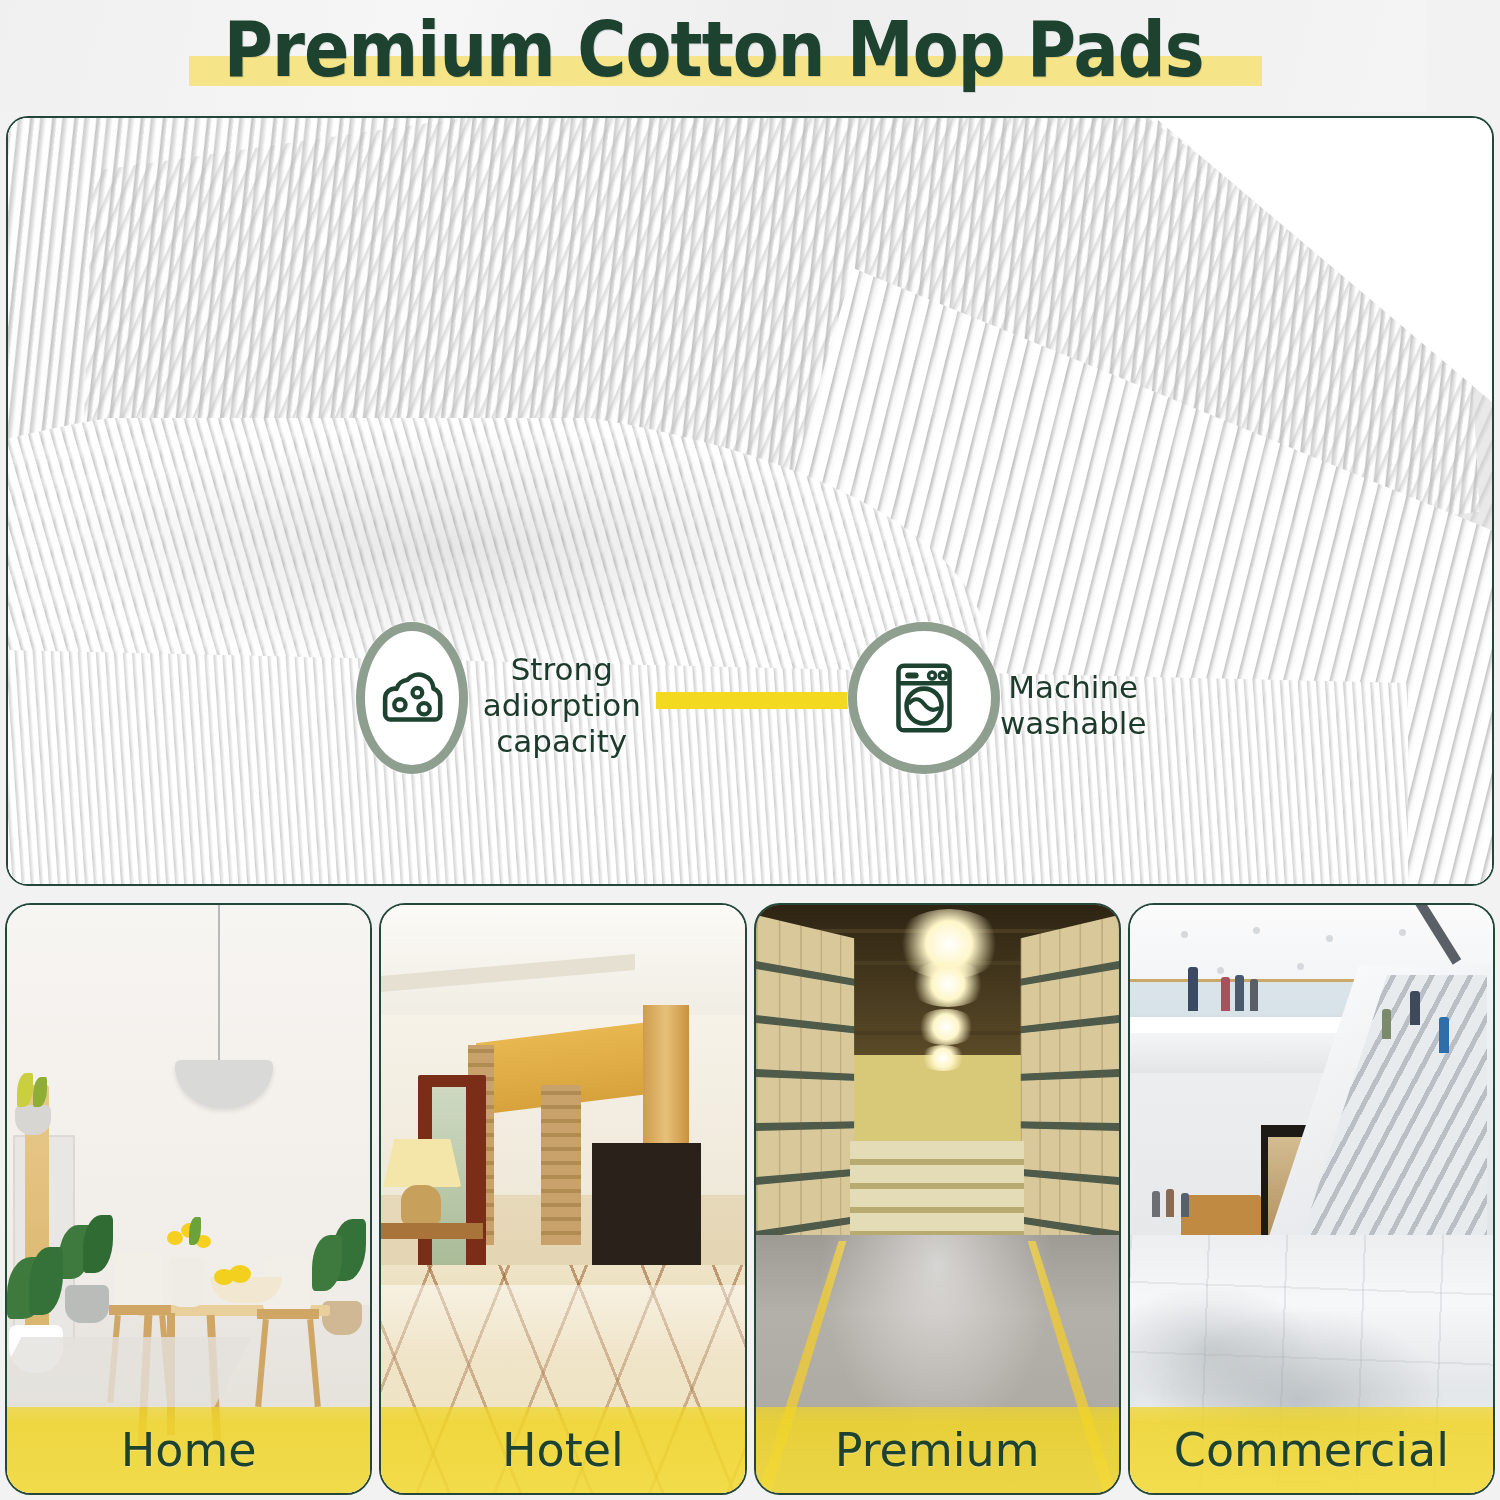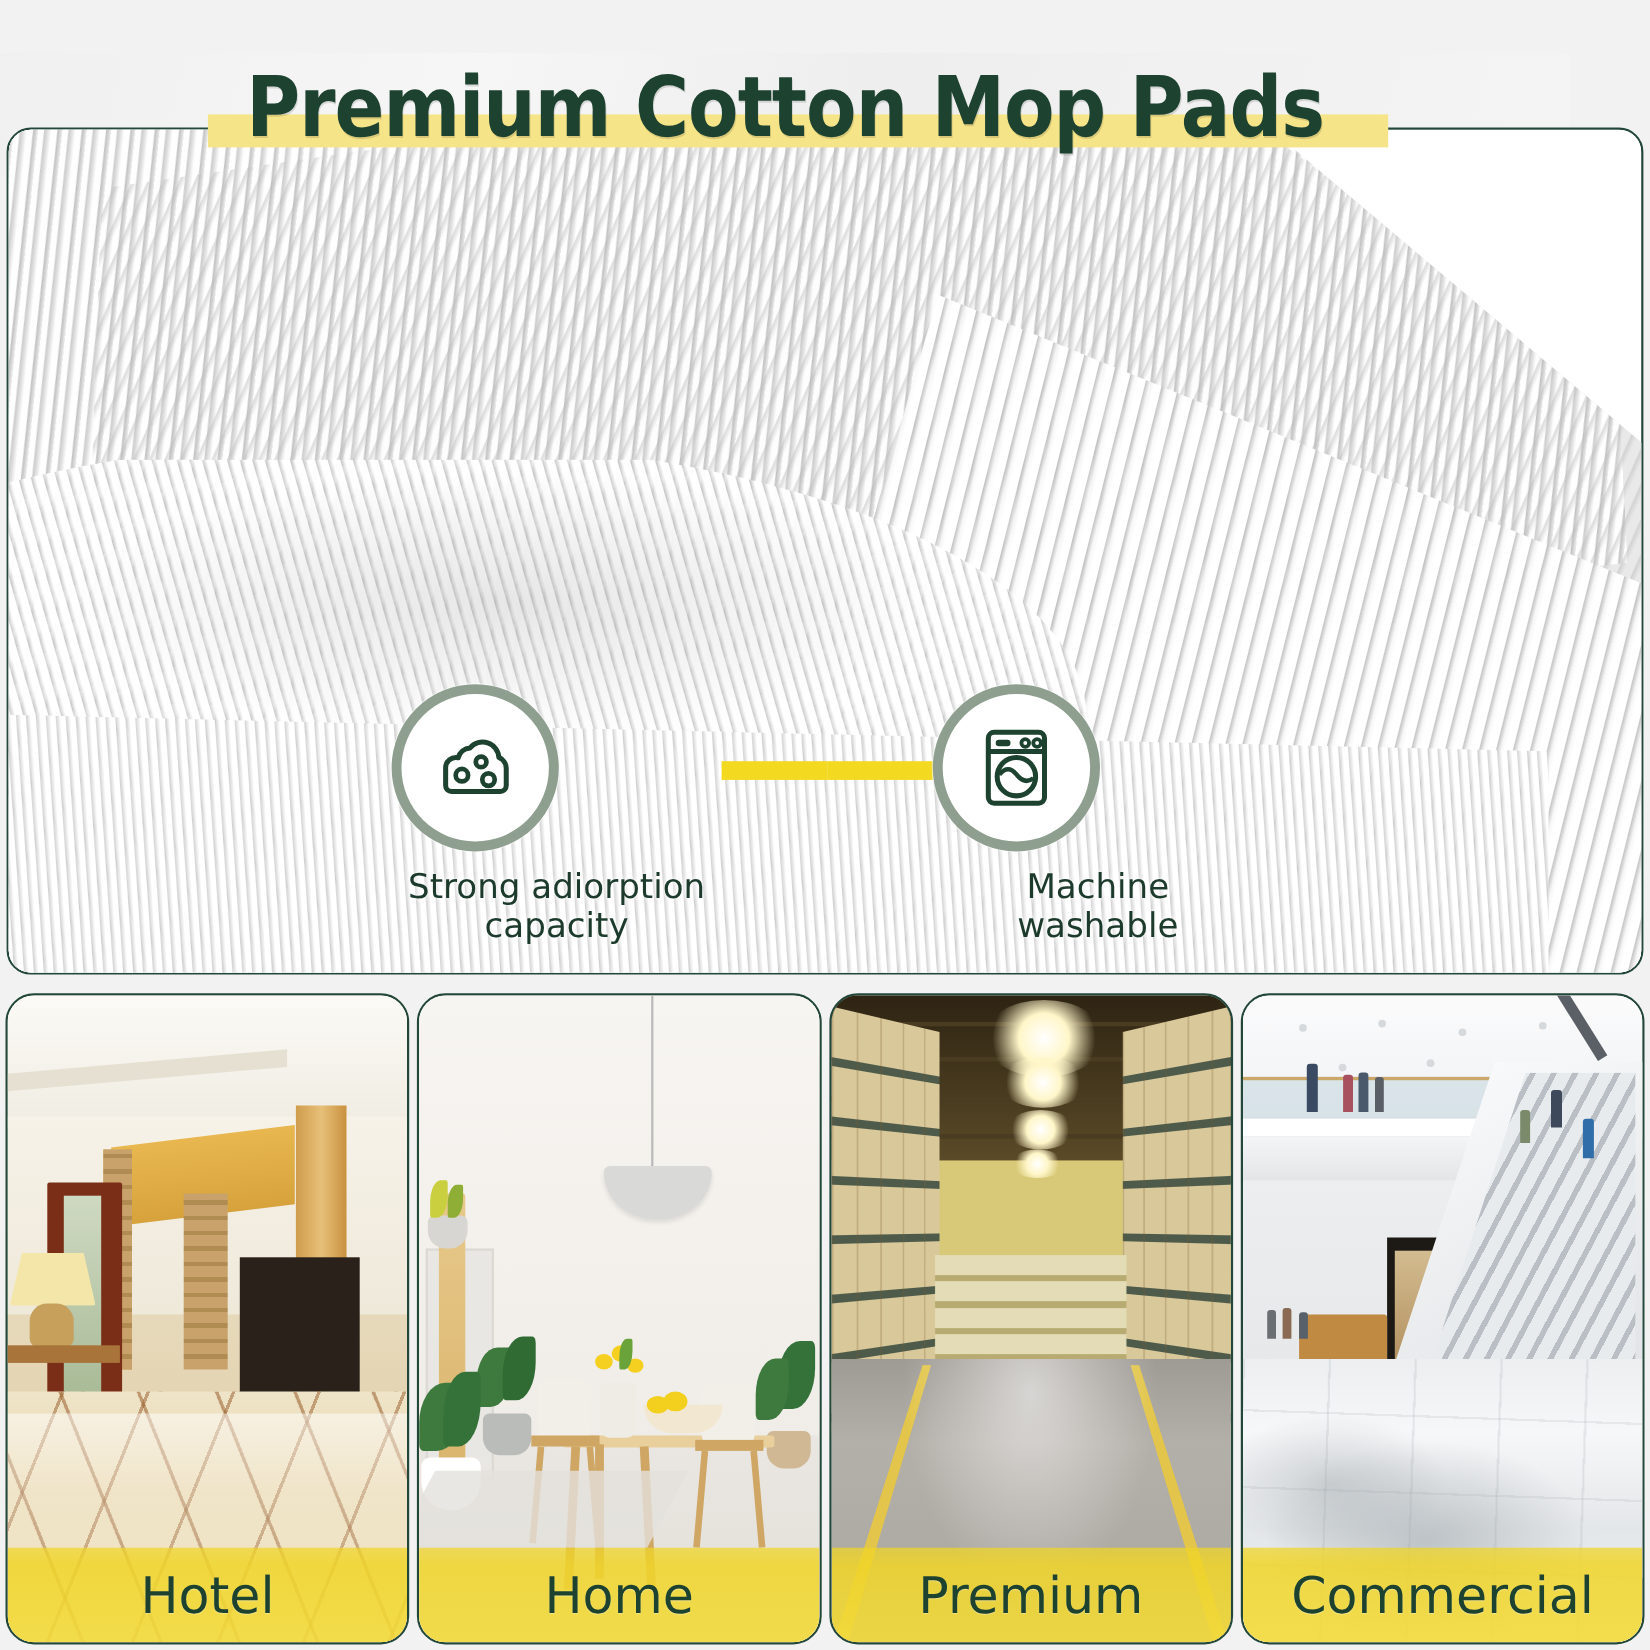--- a/index.html
+++ b/index.html
@@ -8,21 +8,21 @@
     font-family:"Liberation Sans", sans-serif;
     background:#f2f2f2;
     position:relative;
     overflow:hidden;
   }
 
   
   .header {
     position:absolute; left:0; top:0; width:1427px; height:112px;
     background:linear-gradient(105deg,#f0f0f0 0%,#f6f6f6 30%,#eeeeee 55%,#f4f4f4 100%);
-    display:flex; align-items:flex-start; justify-content:center;margin-top:48px;
+    display:flex; align-items:flex-start; justify-content:center;
   }
   .title-wrap { position:relative; margin-top:2px; }
   .title-highlight {
     position:absolute; left:32px; right:8px; bottom:12px; height:30px;
     background:#f6e489; z-index:1;
   }
   .title-text {
     position:relative; z-index:2;
     font-family:"DejaVu Sans", sans-serif;
     font-weight:bold;
@@ -117,21 +117,21 @@
   .mop-shadow {
     position:absolute; left:0; top:250px; width:1500px; height:300px;
     background:radial-gradient(ellipse 560px 170px at 30% 60%, rgba(150,150,150,0.22) 0%, rgba(255,255,255,0) 72%);
   }
 
   
   .features {
     position:absolute; left:0; top:504px; width:1488px; height:260px;
     display:flex; align-items:flex-start; justify-content:center; gap:0;
   }
-  .feature { width:300px; display:flex; flex-direction:column; }
+  .feature { width:300px; display:flex; flex-direction:row; align-items:center; }
   .circle {
     width:152px; height:152px; border-radius:50%;
     background:#ffffff;
     border:9px solid rgba(110,132,112,0.78);
     display:flex; align-items:center; justify-content:center;
     box-shadow:0 0 0 1px rgba(255,255,255,0.5);
   }
   .feature-label {
     margin-top:14px;
     font-size:31px; line-height:36px;
@@ -332,43 +332,20 @@
         </svg>
       </div>
       <div class="feature-label">Machine
 washable</div>
     </div>
 
   </div>
 </div>
 
 <div class="cards">
-
-  <div class="card">
-    <div class="scene s-hotel">
-      <div class="ho-ceil"></div>
-      <div class="ho-beam"></div>
-      <div class="ho-wallpanel"></div>
-      <div class="ho-goldband"></div>
-      <div class="ho-col" style="left:24%;top:140px;width:26px;height:200px;"></div>
-      <div class="ho-stone" style="left:24%;top:140px;width:26px;height:200px;"></div>
-      <div class="ho-col" style="left:72%;top:100px;width:46px;height:260px;"></div>
-      <div class="ho-stone" style="left:44%;top:180px;width:40px;height:160px;"></div>
-      <div class="ho-dark"></div>
-      <div class="ho-door"></div>
-      <div class="ho-doorglass"></div>
-      <div class="ho-lampshade"></div>
-      <div class="ho-lampbase"></div>
-      <div class="ho-console"></div>
-      <div class="ho-floor"></div>
-      <div class="ho-tiles"></div>
-      <div class="ho-gloss"></div>
-    </div>
-    <div class="card-label">Hotel</div>
-  </div>
 
   <div class="card">
     <div class="scene s-home">
       <div class="h-wall"></div>
         <div class="h-floor"></div>
       <div class="h-lampcord"></div>
         <div class="h-lamp"></div>
       <div class="h-shelf"></div>
       <div class="h-plank"></div>
       <div class="h-pot" style="left:8px;top:200px;width:36px;height:30px;background:#d8d6d2;"></div>
@@ -406,20 +383,43 @@
       <div class="h-leaf" style="left:50%;top:312px;width:12px;height:28px;background:#6aa33a;"></div>
       <div class="h-bowl"></div>
       <div class="h-fruit" style="left:57%;top:364px;width:20px;height:16px;"></div>
       <div class="h-fruit" style="left:61%;top:360px;width:22px;height:18px;"></div>
       <div class="h-rug"></div>
     </div>
     <div class="card-label">Home</div>
   </div>
 
   <div class="card">
+    <div class="scene s-hotel">
+      <div class="ho-ceil"></div>
+      <div class="ho-beam"></div>
+      <div class="ho-wallpanel"></div>
+      <div class="ho-goldband"></div>
+      <div class="ho-col" style="left:24%;top:140px;width:26px;height:200px;"></div>
+      <div class="ho-stone" style="left:24%;top:140px;width:26px;height:200px;"></div>
+      <div class="ho-col" style="left:72%;top:100px;width:46px;height:260px;"></div>
+      <div class="ho-stone" style="left:44%;top:180px;width:40px;height:160px;"></div>
+      <div class="ho-dark"></div>
+      <div class="ho-door"></div>
+      <div class="ho-doorglass"></div>
+      <div class="ho-lampshade"></div>
+      <div class="ho-lampbase"></div>
+      <div class="ho-console"></div>
+      <div class="ho-floor"></div>
+      <div class="ho-tiles"></div>
+      <div class="ho-gloss"></div>
+    </div>
+    <div class="card-label">Hotel</div>
+  </div>
+
+  <div class="card">
     <div class="scene s-wh">
       <div class="wh-ceil"></div>
       <div class="wh-t" style="top:24px;"></div>
       <div class="wh-t" style="top:56px;"></div>
       <div class="wh-t" style="top:92px;"></div>
       <div class="wh-t" style="top:126px;"></div>
       <div class="wh-backwall"></div>
       <div class="wh-rackL">
           <div class="wh-boxes"></div>
         </div>

